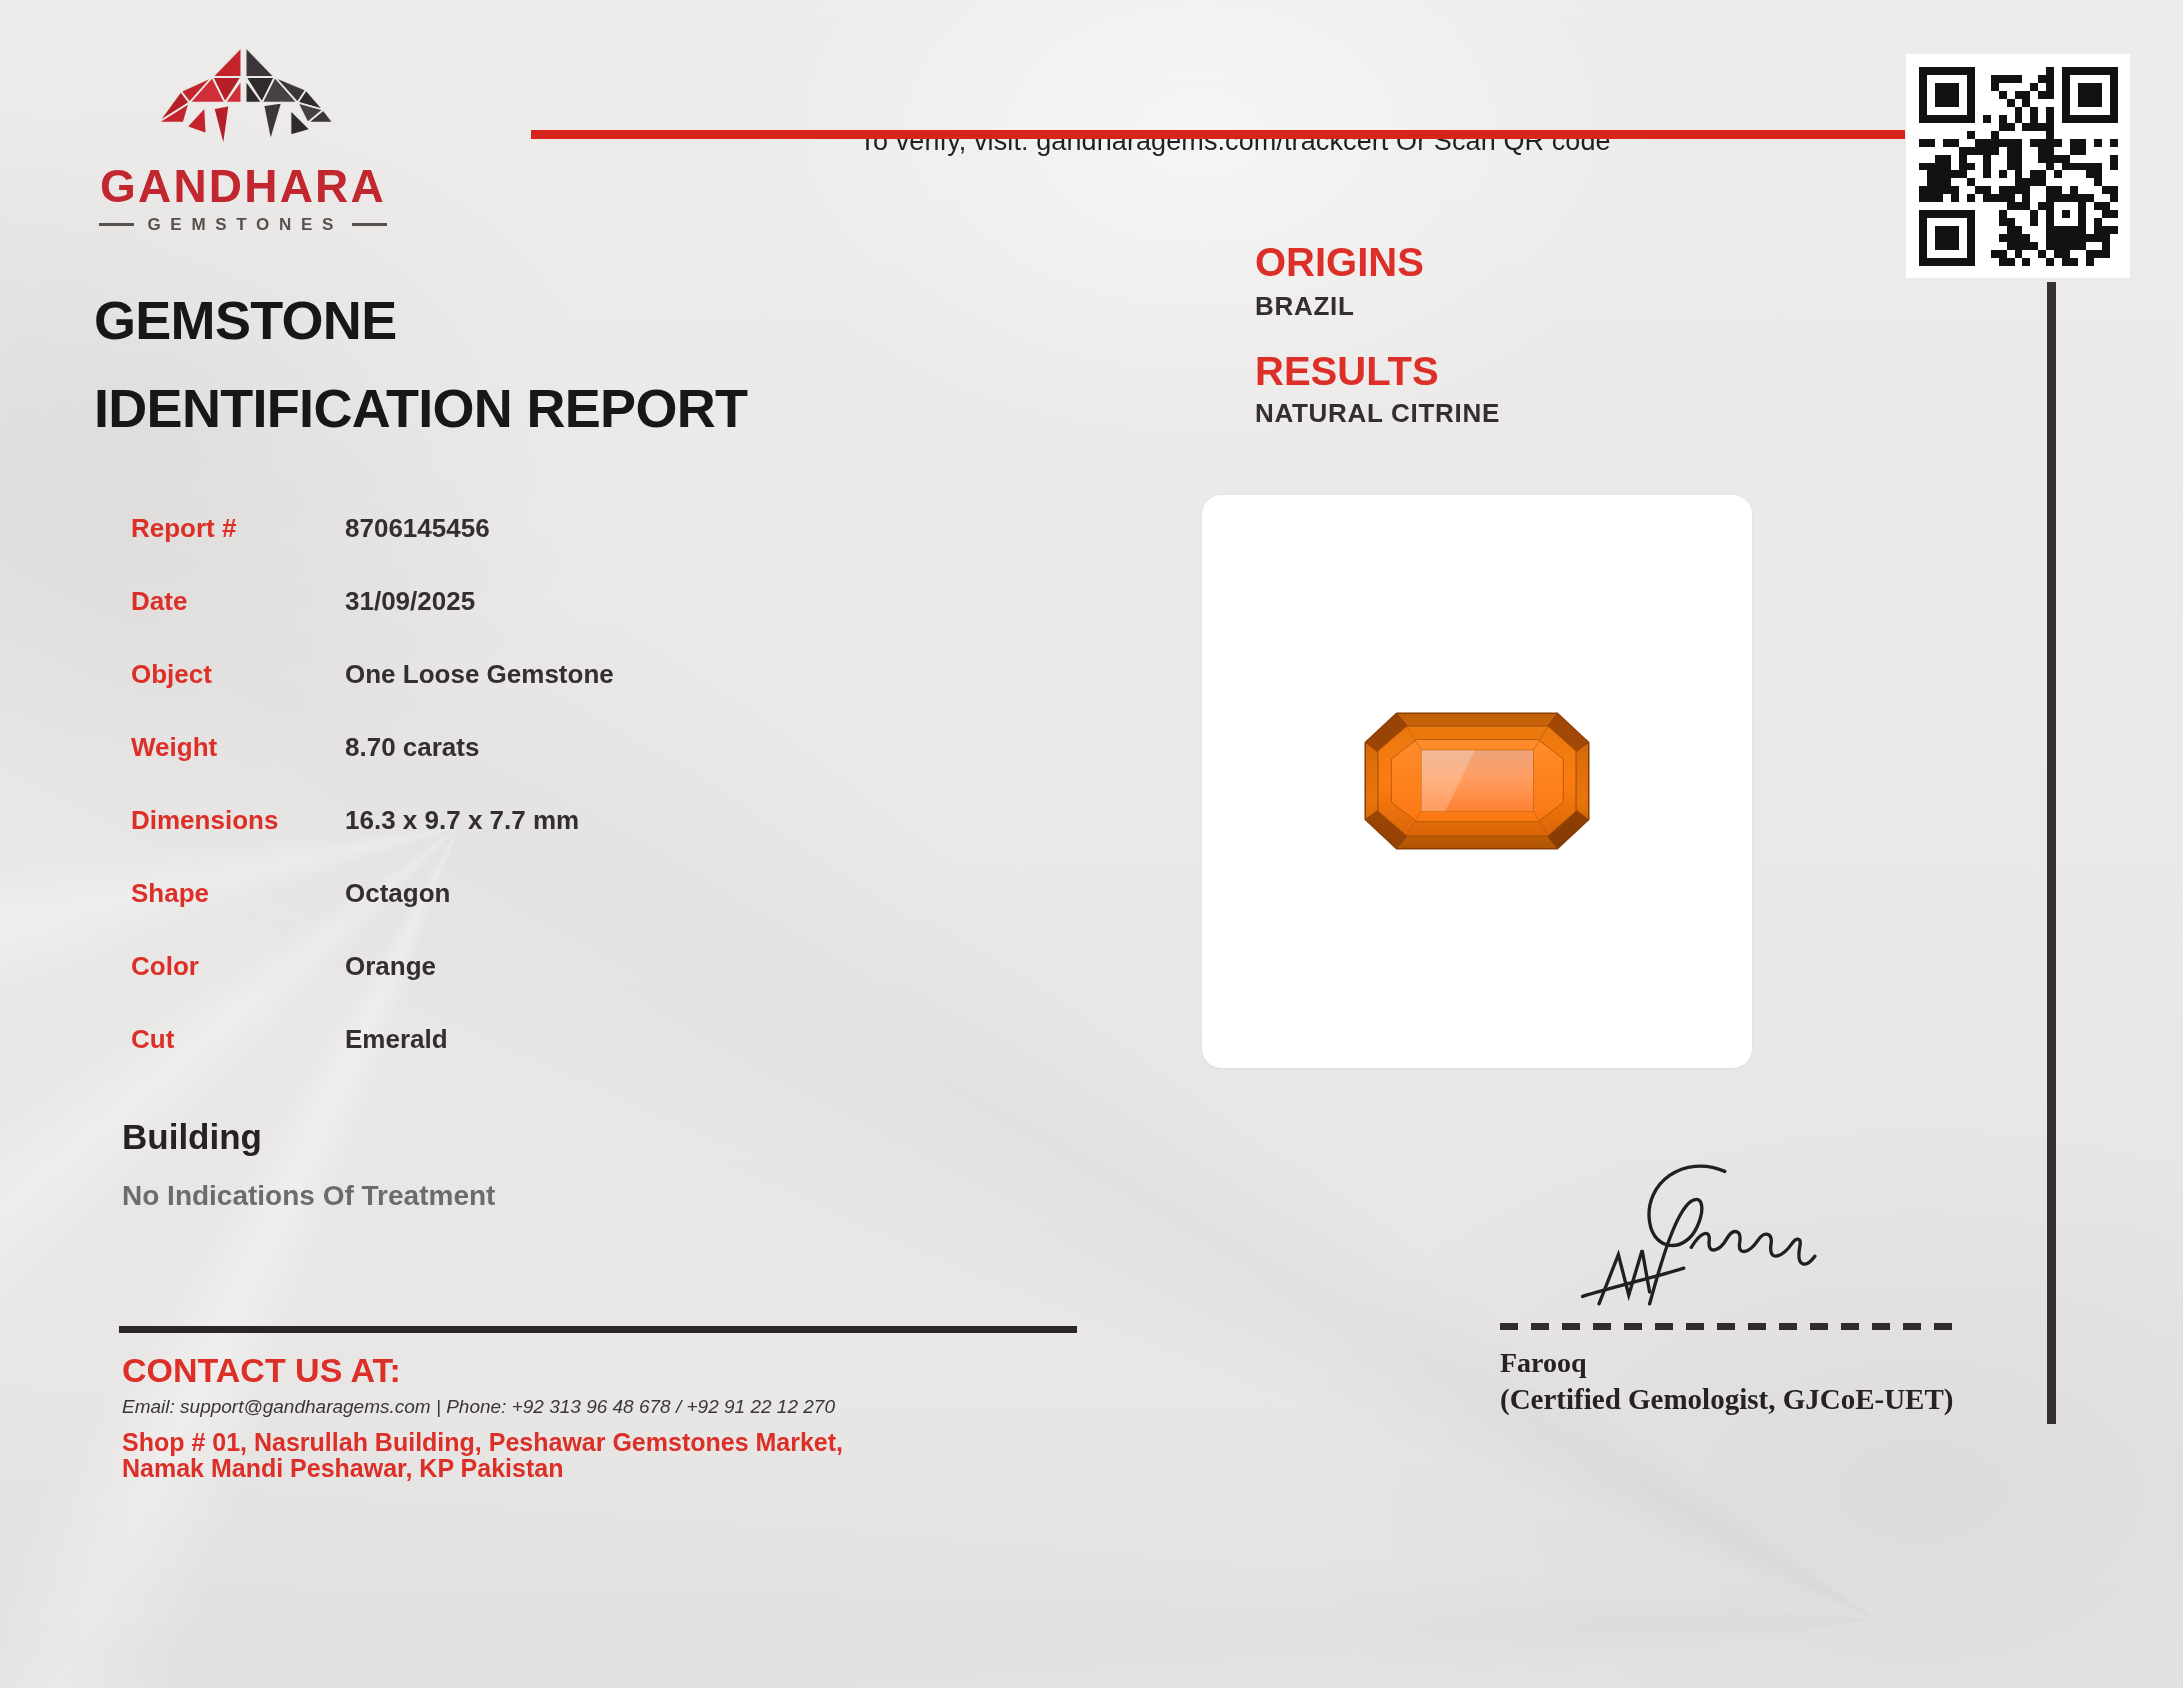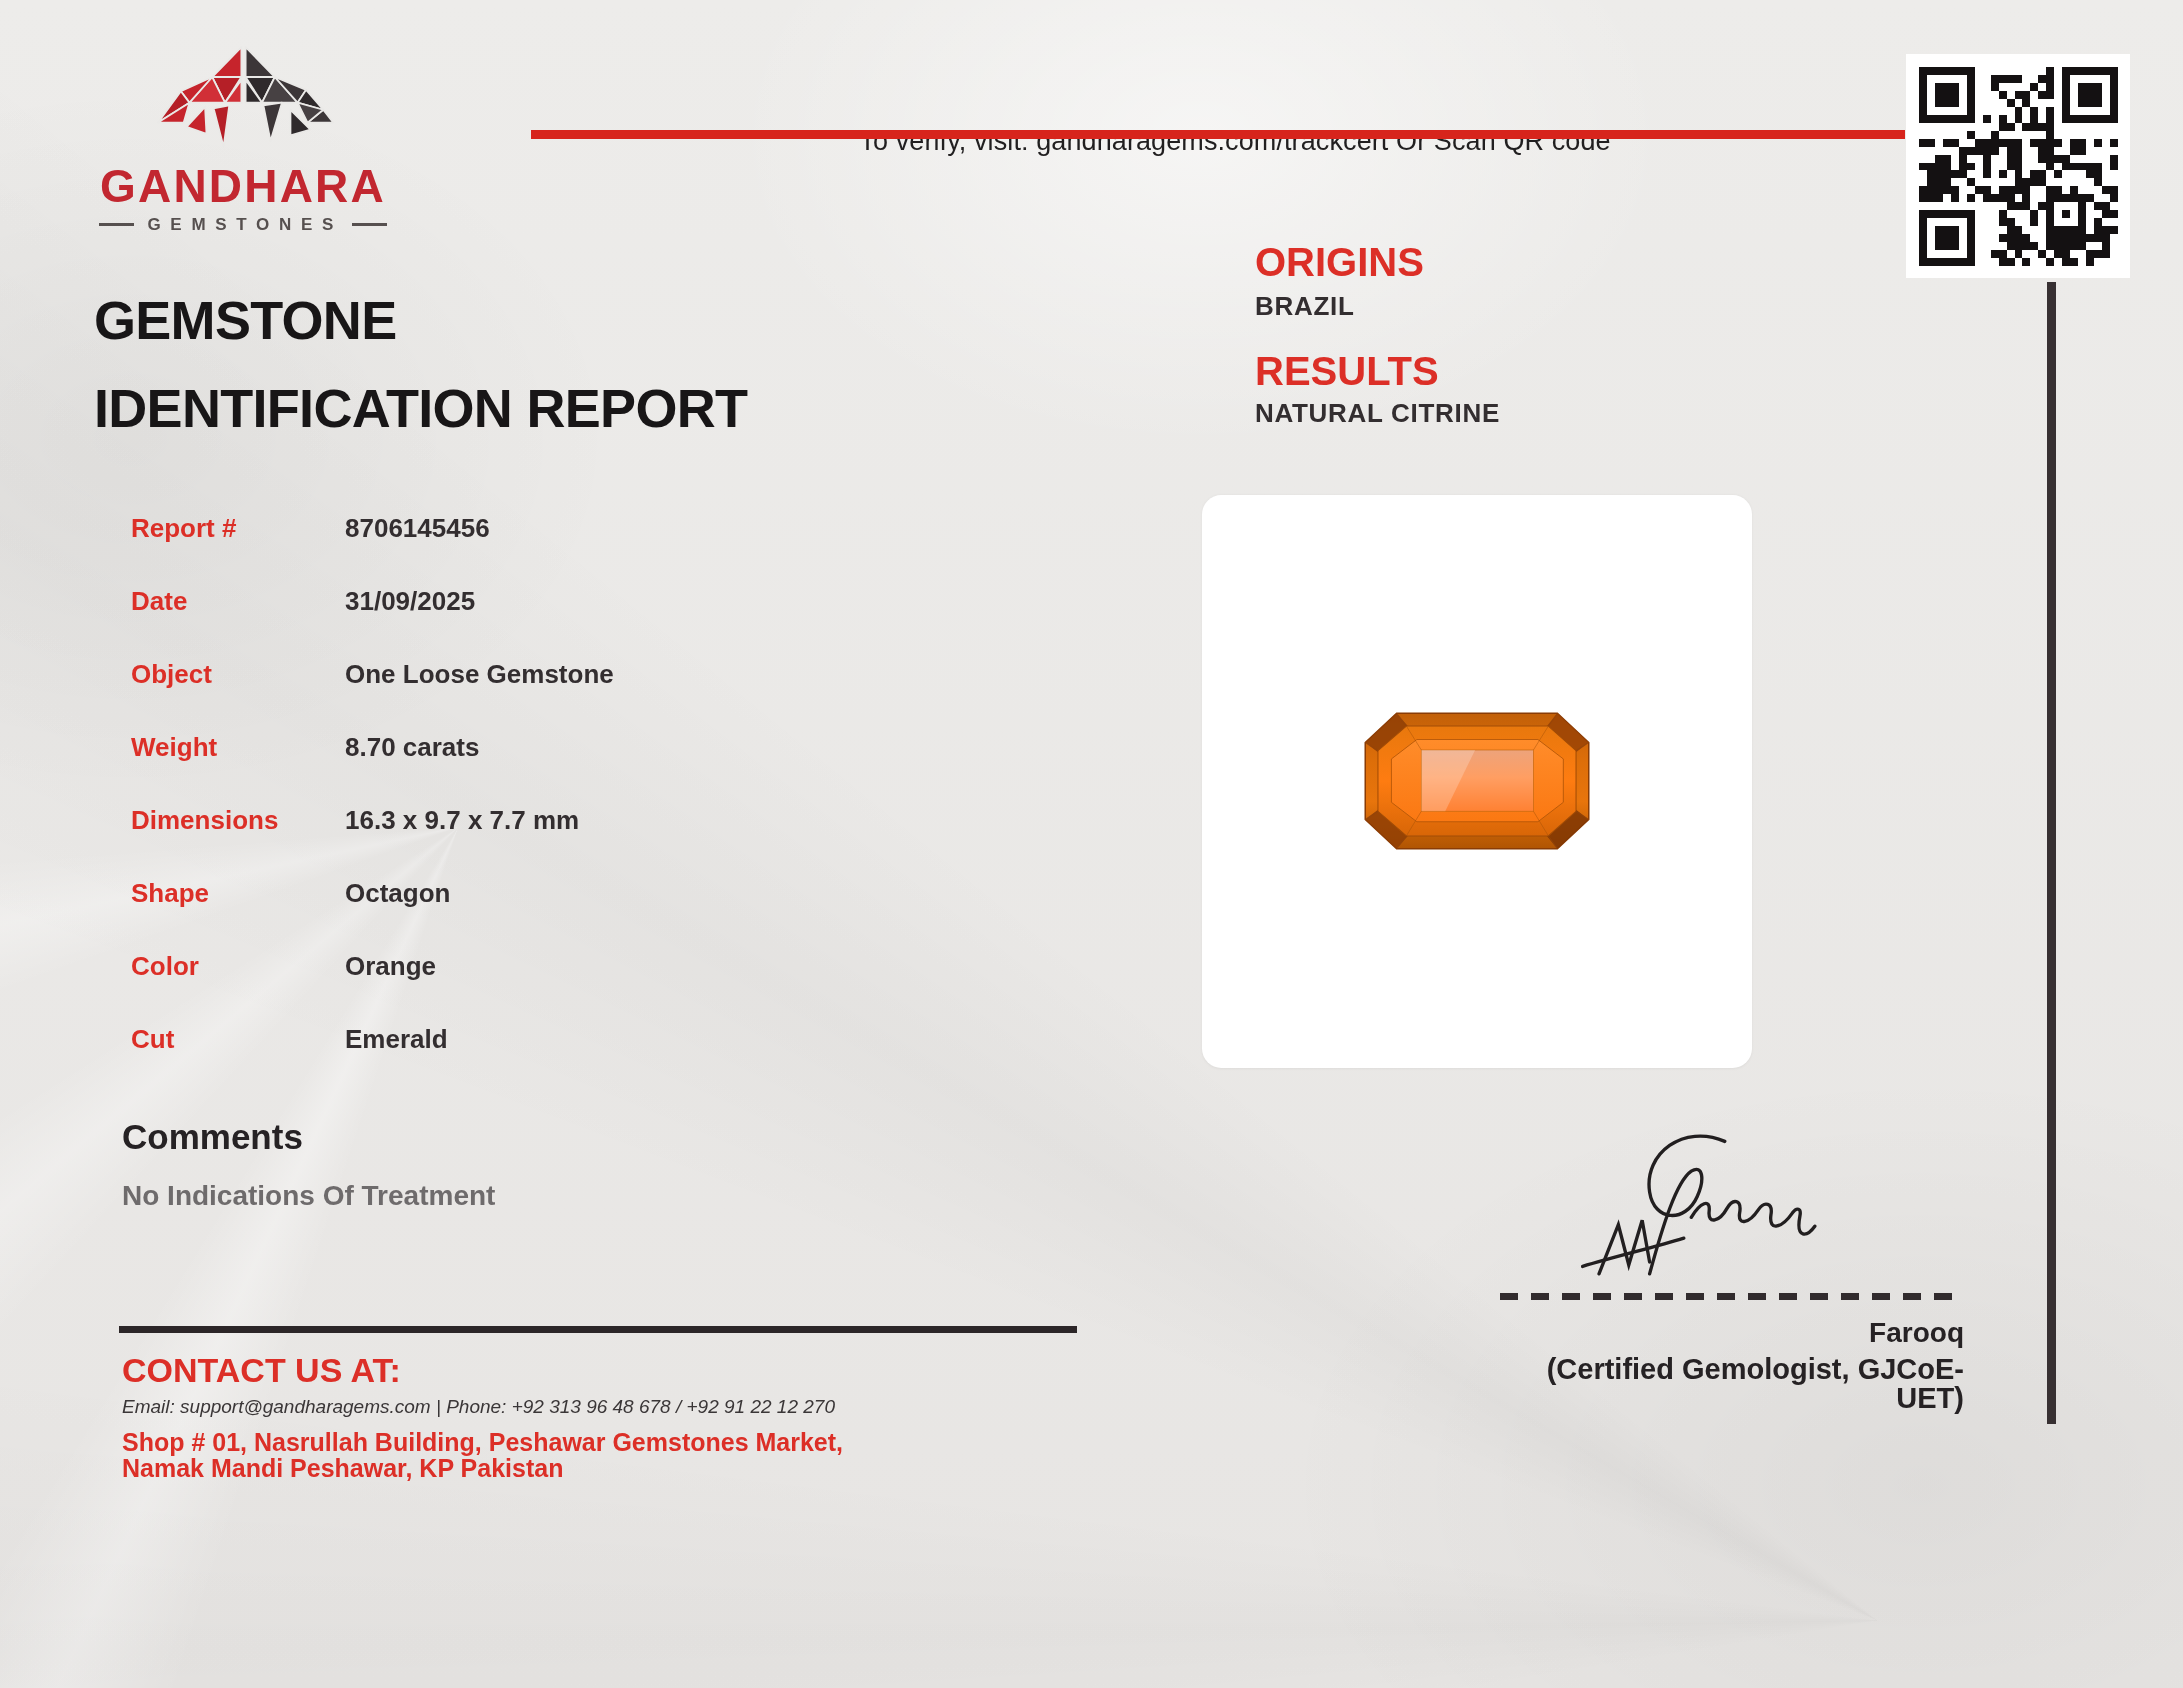--- a/index.html
+++ b/index.html
@@ -74,21 +74,21 @@
   .gem-card svg{position:absolute; left:161px; top:216px; width:228px; height:140px;}
 
   
   .sep-line{position:absolute; left:119px; top:1326px; width:958px; height:6.7px; background:#2c2628;}
   .contact-h{position:absolute; left:122px; top:1353px; font-size:34px; font-weight:800; color:#dc2f27; line-height:1;}
   .contact-1{position:absolute; left:122px; top:1397px; font-size:19px; font-style:italic; color:#3a3637; line-height:1;}
   .contact-2{position:absolute; left:122px; top:1430px; font-size:25px; font-weight:700; color:#dc2f27; line-height:1;}
   .contact-3{position:absolute; left:122px; top:1456px; font-size:25px; font-weight:700; color:#dc2f27; line-height:1;}
 
   
-  .sig-wrap{position:absolute; left:1500px; top:1128px; width:464px; text-align:right;}
+  .sig-wrap{position:absolute; left:1500px; top:1158px; width:464px; text-align:left;font-family:Liberation Serif, serif;}
   .sig-wrap .sig{width:246px; height:160px; display:block; margin:0 auto 0 72px;}
   .sig-dashes{margin-top:5.2px; height:6.7px;
     background:repeating-linear-gradient(90deg,#312b2d 0 18px,transparent 18px 31px);}
   .sig-name{margin-top:19.4px; font-size:28px; font-weight:800; color:#262224; line-height:1;}
   .sig-title{margin-top:7.5px; font-size:29px; font-weight:800; color:#262224; line-height:1;}
 </style>
 </head>
 <body>
 
 <div class="page">
@@ -175,21 +175,21 @@
     <div class="frow">
       <span class="flabel">Color</span>
       <span class="fvalue">Orange</span>
     </div>
     <div class="frow">
       <span class="flabel">Cut</span>
       <span class="fvalue">Emerald</span>
     </div>
   </div>
 
-  <div class="comments-h">Comments</div>
+  <div class="comments-h">Building</div>
   <div class="comments-v">No Indications Of Treatment</div>
 
   <div class="gem-card">
     <svg viewBox="0 0 305 187">
       <defs>
         <linearGradient id="gOuter" x1="0" y1="0" x2="0" y2="1">
           <stop offset="0" stop-color="#c26008"></stop>
             <stop offset=".35" stop-color="#dd6e09"></stop>
           <stop offset=".65" stop-color="#e8750c"></stop>
             <stop offset="1" stop-color="#b05503"></stop>

